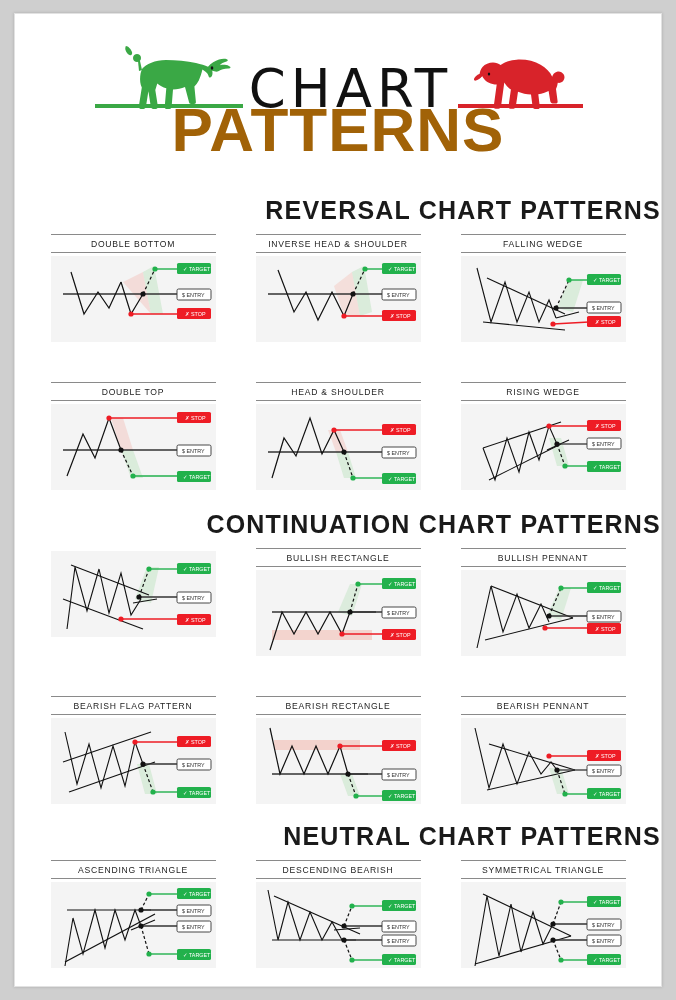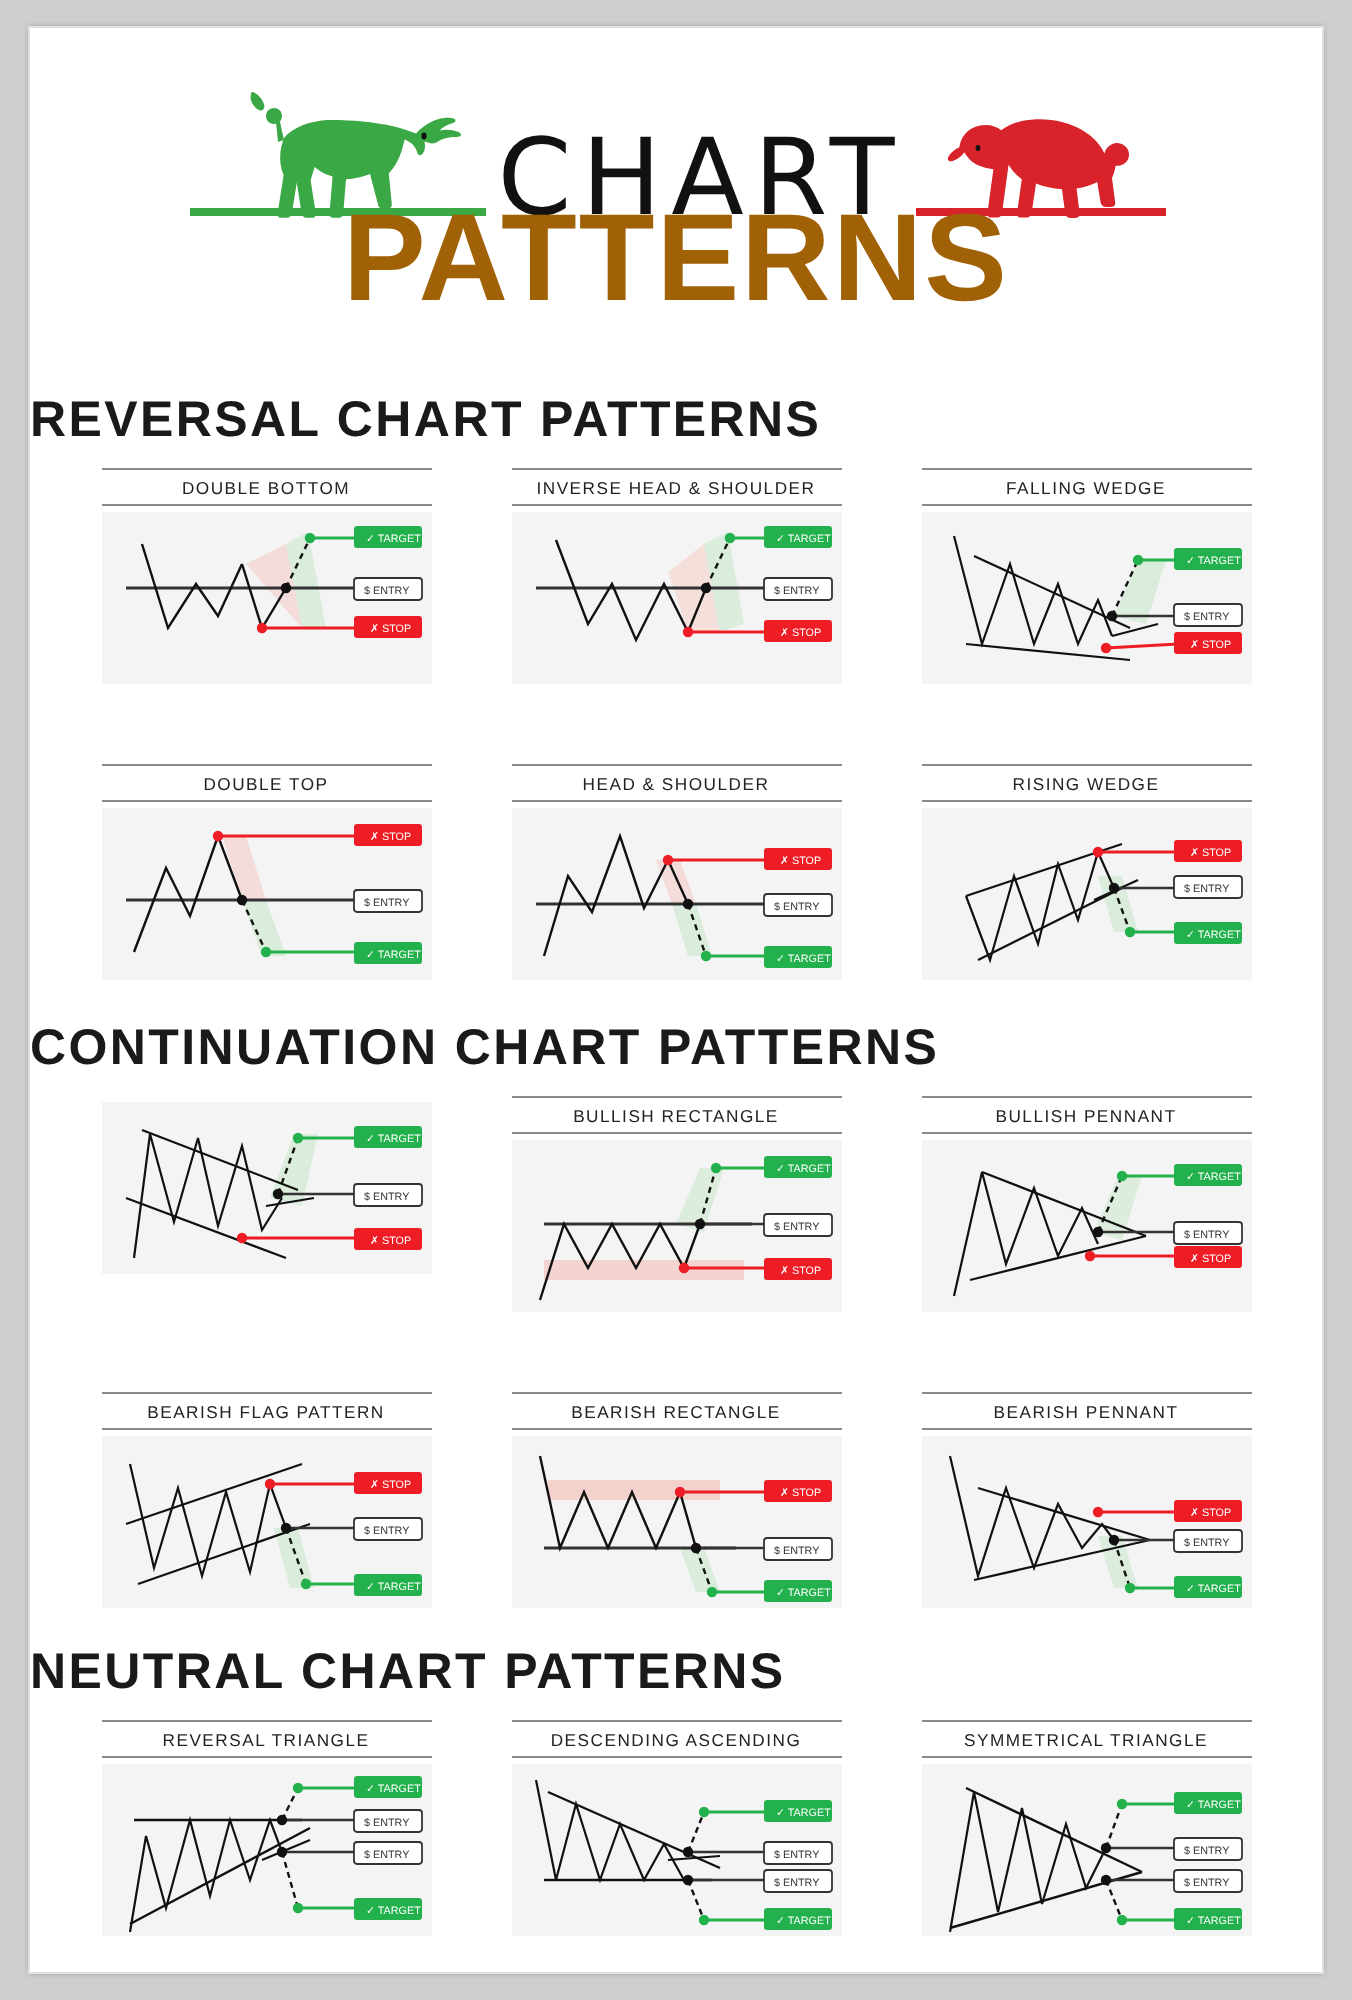--- a/index.html
+++ b/index.html
@@ -35,21 +35,21 @@
   }
   .patterns-word {
     position: absolute; left: 0; right: 0; top: 85px; text-align: center;
     font-size: 62px; font-weight: 700; letter-spacing: 1px; color: #a16207;
     font-family: "Liberation Sans", sans-serif;
     line-height: 1;
   }
 
   
   .section-title {
-    text-align: left; font-weight: 700; color: #1a1a1a;
+    text-align: right; font-weight: 700; color: #1a1a1a;
     font-size: 25px; letter-spacing: 1.2px;
     font-family: "Liberation Sans", sans-serif;
   }
   .sec-reversal   { margin-top: 22px; }
   .sec-continue   { margin-top: 20px; }
   .sec-neutral    { margin-top: 18px; }
 
   
   .grid {
     display: grid;
@@ -451,21 +451,21 @@
         </svg>
       </div>
     </div>
   </div>
 
   <div class="section-title sec-neutral">NEUTRAL CHART PATTERNS</div>
 
   <div class="grid">
 
     <div class="card">
-      <div class="card-title">REVERSAL TRIANGLE</div>
+      <div class="card-title">ASCENDING TRIANGLE</div>
       <div class="card-body">
         <svg viewBox="0 0 165 86" preserveAspectRatio="none">
           <line x1="16" y1="28" x2="100" y2="28" stroke="#111" stroke-width="1.2"></line>
           <line x1="14" y1="80" x2="104" y2="32" stroke="#111" stroke-width="1.2"></line>
           <polyline points="14,84 22,36 32,72 44,28 54,66 64,28 74,58 84,28 90,44" fill="none" stroke="#111" stroke-width="1.1"></polyline>
           <line x1="80" y1="48" x2="104" y2="38" stroke="#111" stroke-width="1.1"></line>
           <line x1="90" y1="28" x2="98" y2="12" stroke="#111" stroke-width="1.2" stroke-dasharray="3,2.2"></line>
           <line x1="90" y1="44" x2="98" y2="72" stroke="#111" stroke-width="1.2" stroke-dasharray="3,2.2"></line>
           <line x1="98" y1="12" x2="128" y2="12" stroke="#22b14c" stroke-width="1.4"></line>
           <circle cx="98" cy="12" r="2.6" fill="#22b14c"></circle>
@@ -483,21 +483,21 @@
             <rect x="126" y="39" width="34" height="11" rx="1.6" fill="#fff" stroke="#333" stroke-width=".9"></rect>
             <text x="131" y="47" font-size="5.4" fill="#333" font-family="Liberation Sans, sans-serif">$ ENTRY</text>
             <rect x="126" y="67" width="34" height="11" rx="1.6" fill="#22b14c"></rect>
             <text x="132" y="75" font-size="5.4" fill="#fff" font-family="Liberation Sans, sans-serif">✓ TARGET</text>
           </g>
         </svg>
       </div>
     </div>
 
     <div class="card">
-      <div class="card-title">DESCENDING ASCENDING</div>
+      <div class="card-title">DESCENDING BEARISH</div>
       <div class="card-body">
         <svg viewBox="0 0 165 86" preserveAspectRatio="none">
           <line x1="16" y1="58" x2="100" y2="58" stroke="#111" stroke-width="1.2"></line>
           <line x1="18" y1="14" x2="104" y2="52" stroke="#111" stroke-width="1.2"></line>
           <polyline points="12,8 22,58 32,20 44,58 54,30 66,58 76,40 86,58" fill="none" stroke="#111" stroke-width="1.1"></polyline>
           <line x1="78" y1="48" x2="104" y2="46" stroke="#111" stroke-width="1.1"></line>
           <line x1="88" y1="44" x2="96" y2="24" stroke="#111" stroke-width="1.2" stroke-dasharray="3,2.2"></line>
           <line x1="88" y1="58" x2="96" y2="78" stroke="#111" stroke-width="1.2" stroke-dasharray="3,2.2"></line>
           <line x1="96" y1="24" x2="128" y2="24" stroke="#22b14c" stroke-width="1.4"></line>
           <circle cx="96" cy="24" r="2.6" fill="#22b14c"></circle>

